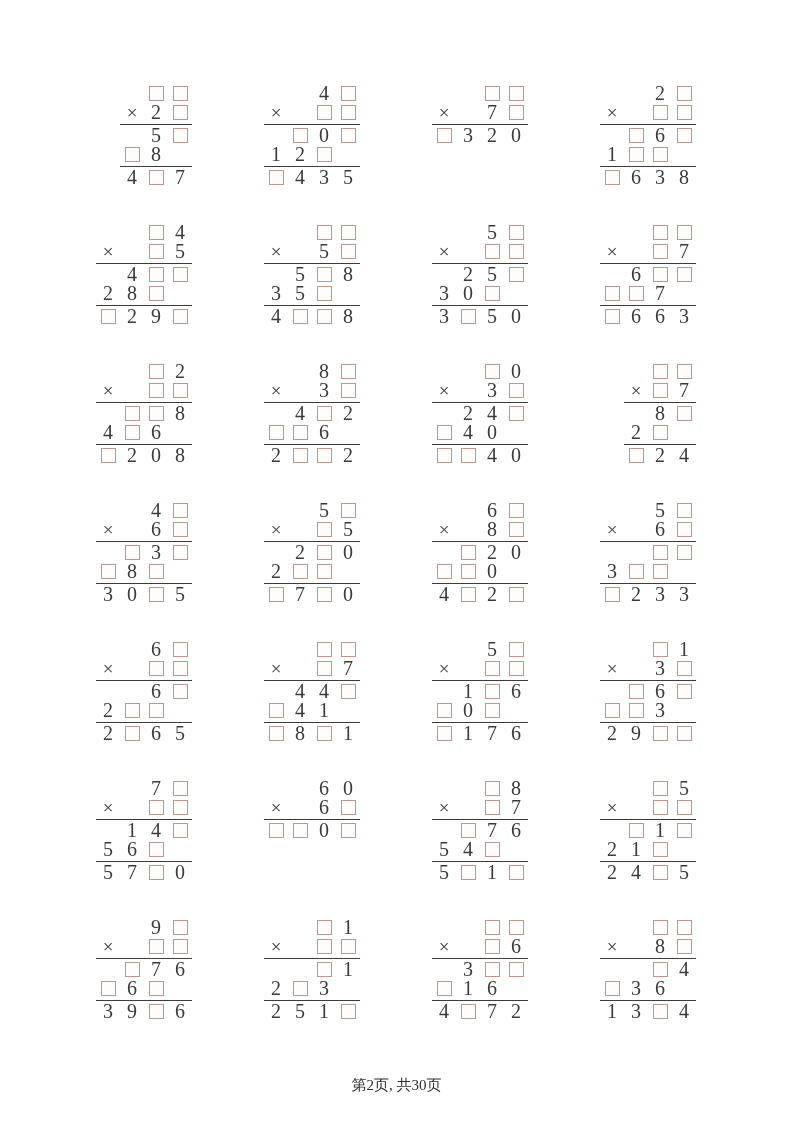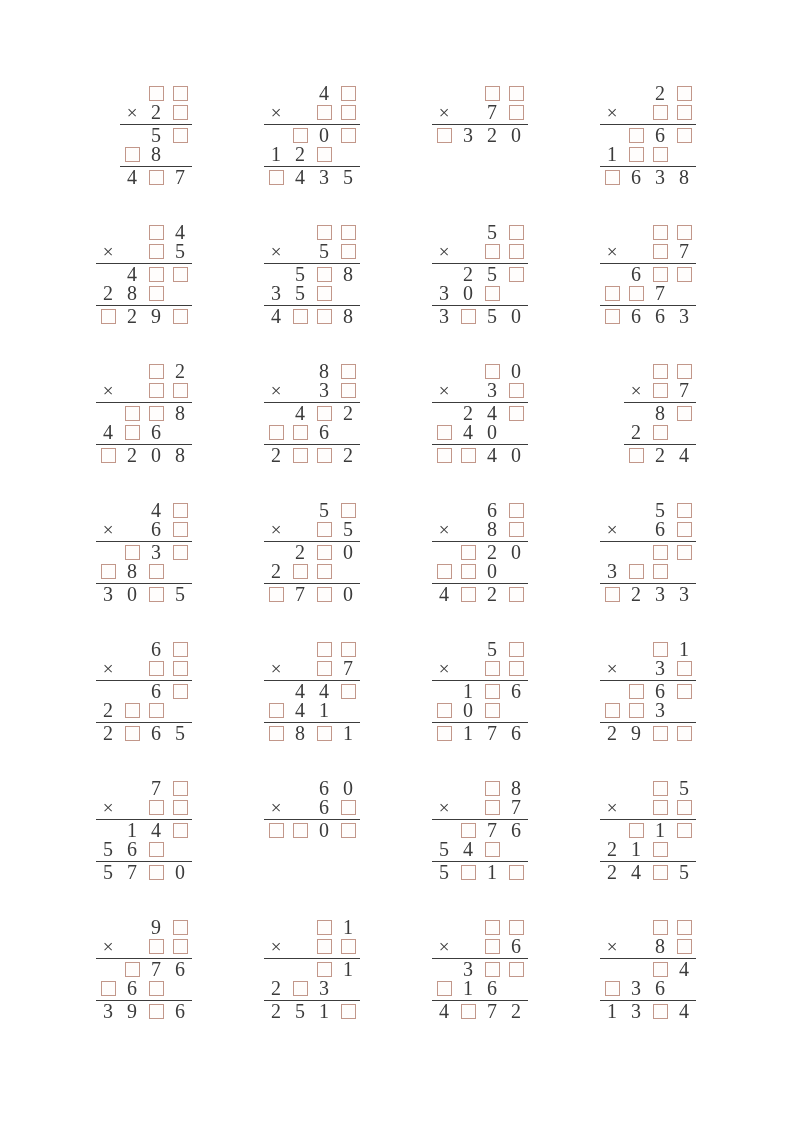--- a/index.html
+++ b/index.html
@@ -964,13 +964,14 @@
         </div>
         <div class="rule"></div>
         <div class="prow">
           <span class="cell">1</span>
           <span class="cell">3</span>
           <span class="cell box"></span>
           <span class="cell">4</span>
         </div>
       </div>
     </div>
+  <div class="footer">第2页, 共30页</div>
 </div>
 
 </body></html>

